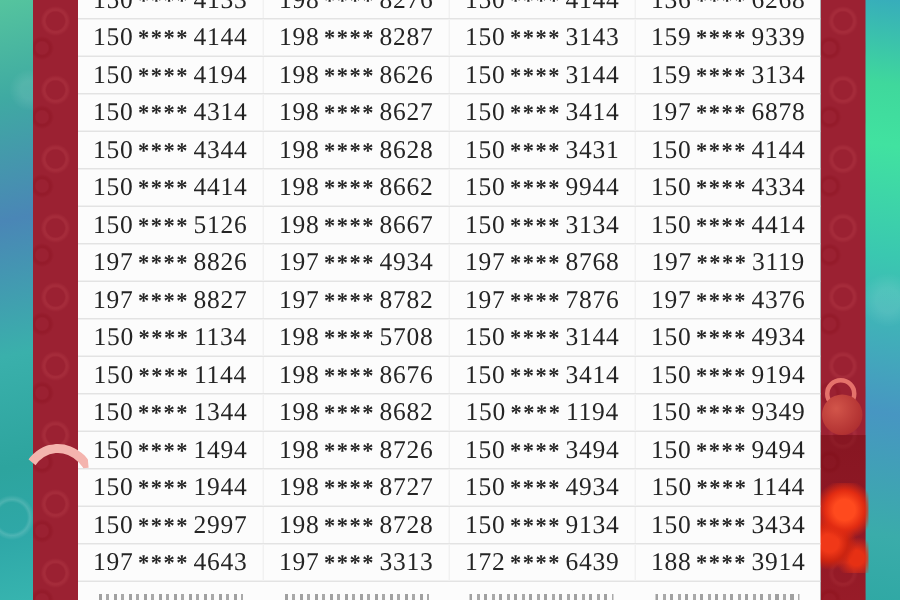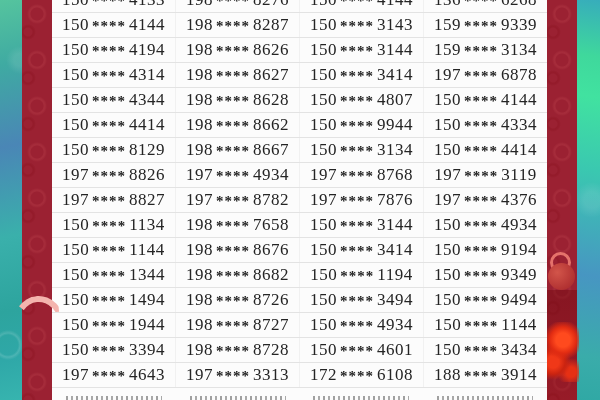--- a/index.html
+++ b/index.html
@@ -177,21 +177,21 @@
             <span class="sfx">4344</span>
           </div>
           <div class="tcell">
             <span class="pfx">198 </span>
             <span class="mask">****</span>
             <span class="sfx">8628</span>
           </div>
           <div class="tcell">
             <span class="pfx">150 </span>
             <span class="mask">****</span>
-            <span class="sfx">4807</span>
+            <span class="sfx">3431</span>
           </div>
           <div class="tcell">
             <span class="pfx">150 </span>
             <span class="mask">****</span>
             <span class="sfx">4144</span>
           </div>
         </div>
         <div class="trow">
           <div class="tcell">
             <span class="pfx">150 </span>
@@ -211,21 +211,21 @@
           <div class="tcell">
             <span class="pfx">150 </span>
             <span class="mask">****</span>
             <span class="sfx">4334</span>
           </div>
         </div>
         <div class="trow">
           <div class="tcell">
             <span class="pfx">150 </span>
             <span class="mask">****</span>
-            <span class="sfx">8129</span>
+            <span class="sfx">5126</span>
           </div>
           <div class="tcell">
             <span class="pfx">198 </span>
             <span class="mask">****</span>
             <span class="sfx">8667</span>
           </div>
           <div class="tcell">
             <span class="pfx">150 </span>
             <span class="mask">****</span>
             <span class="sfx">3134</span>
@@ -282,21 +282,21 @@
         </div>
         <div class="trow">
           <div class="tcell">
             <span class="pfx">150 </span>
             <span class="mask">****</span>
             <span class="sfx">1134</span>
           </div>
           <div class="tcell">
             <span class="pfx">198 </span>
             <span class="mask">****</span>
-            <span class="sfx">7658</span>
+            <span class="sfx">5708</span>
           </div>
           <div class="tcell">
             <span class="pfx">150 </span>
             <span class="mask">****</span>
             <span class="sfx">3144</span>
           </div>
           <div class="tcell">
             <span class="pfx">150 </span>
             <span class="mask">****</span>
             <span class="sfx">4934</span>
@@ -387,31 +387,31 @@
           <div class="tcell">
             <span class="pfx">150 </span>
             <span class="mask">****</span>
             <span class="sfx">1144</span>
           </div>
         </div>
         <div class="trow">
           <div class="tcell">
             <span class="pfx">150 </span>
             <span class="mask">****</span>
-            <span class="sfx">3394</span>
+            <span class="sfx">2997</span>
           </div>
           <div class="tcell">
             <span class="pfx">198 </span>
             <span class="mask">****</span>
             <span class="sfx">8728</span>
           </div>
           <div class="tcell">
             <span class="pfx">150 </span>
             <span class="mask">****</span>
-            <span class="sfx">4601</span>
+            <span class="sfx">9134</span>
           </div>
           <div class="tcell">
             <span class="pfx">150 </span>
             <span class="mask">****</span>
             <span class="sfx">3434</span>
           </div>
         </div>
         <div class="trow">
           <div class="tcell">
             <span class="pfx">197 </span>
@@ -419,21 +419,21 @@
             <span class="sfx">4643</span>
           </div>
           <div class="tcell">
             <span class="pfx">197 </span>
             <span class="mask">****</span>
             <span class="sfx">3313</span>
           </div>
           <div class="tcell">
             <span class="pfx">172 </span>
             <span class="mask">****</span>
-            <span class="sfx">6108</span>
+            <span class="sfx">6439</span>
           </div>
           <div class="tcell">
             <span class="pfx">188 </span>
             <span class="mask">****</span>
             <span class="sfx">3914</span>
           </div>
         </div>
         <div class="trow partial">
           <div class="tcell">
             <div class="digit-tops"></div>

